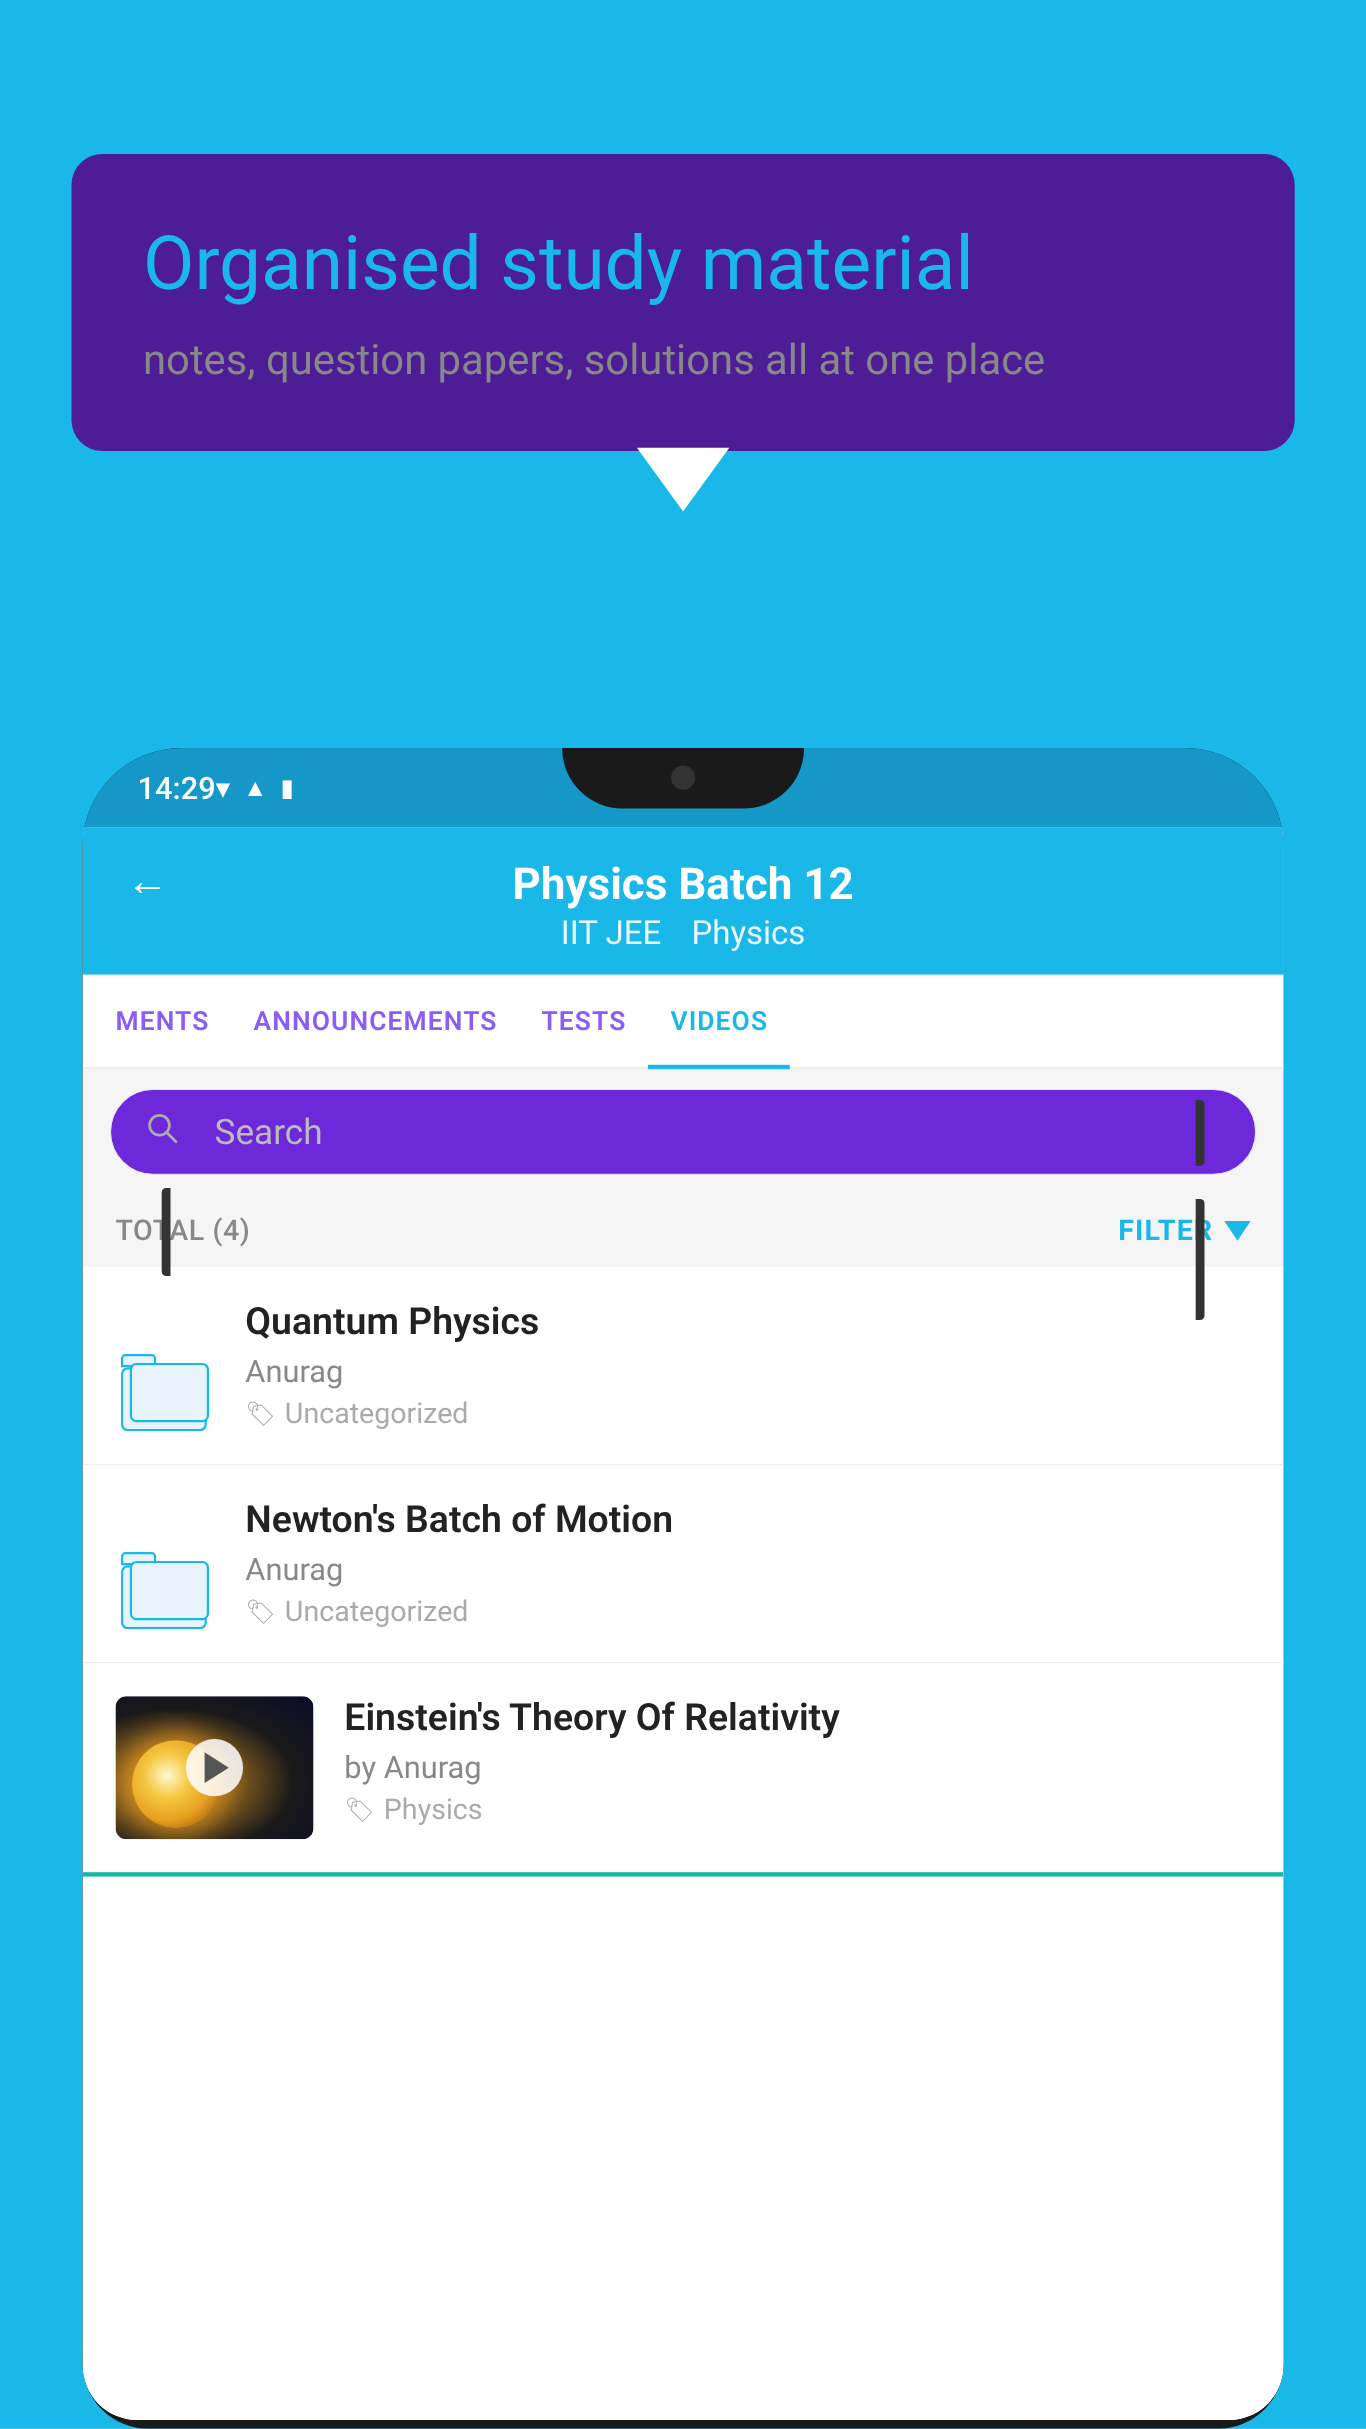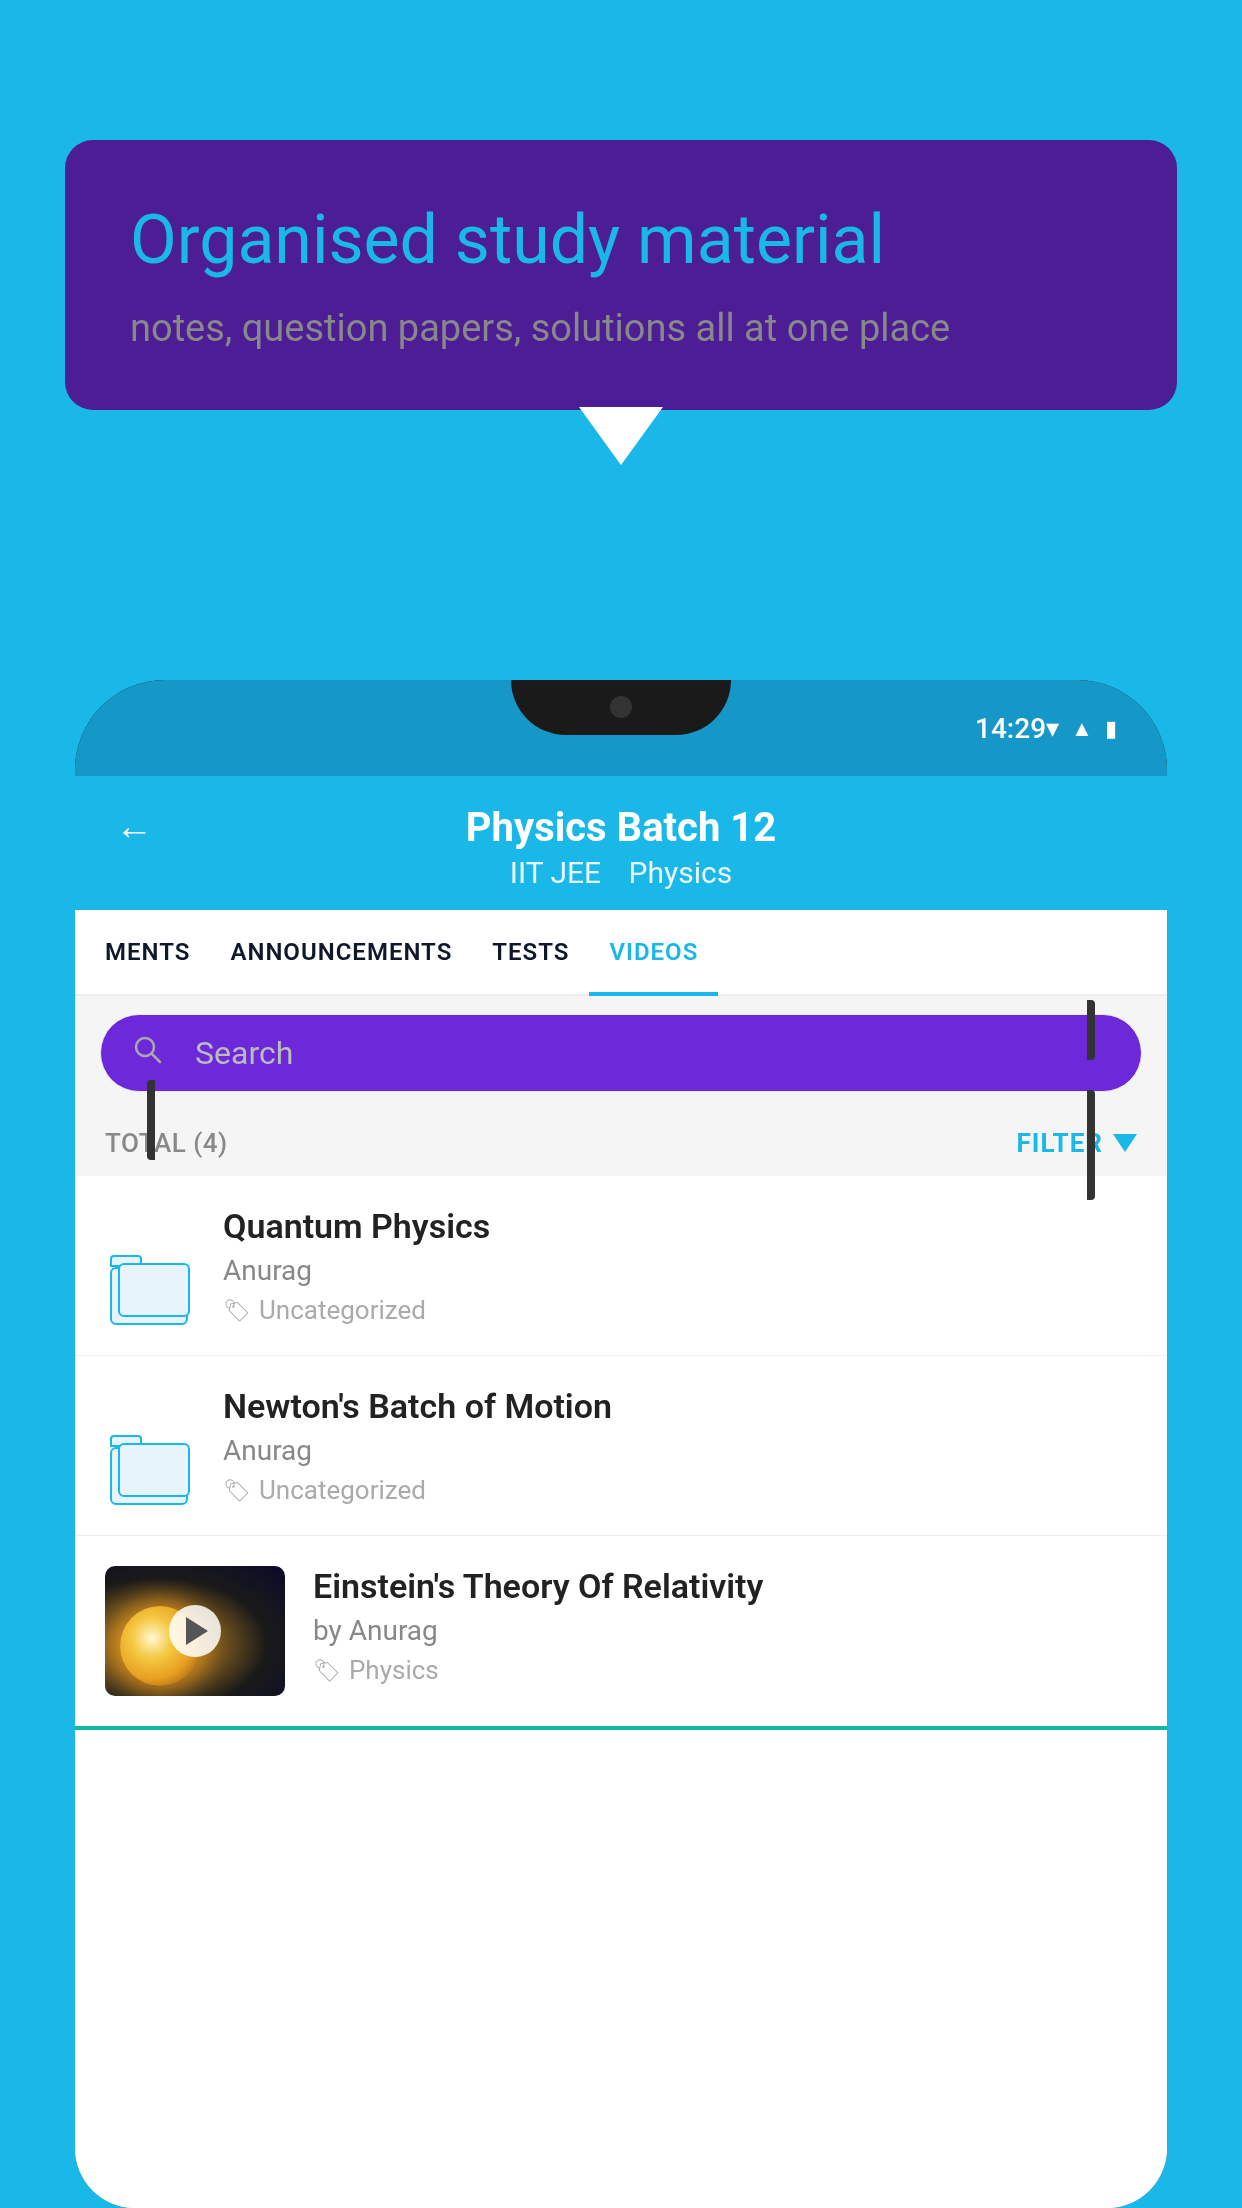--- a/index.html
+++ b/index.html
@@ -64,24 +64,24 @@
       bottom: 0;
       background: #1a1a1a;
       border-radius: 90px 90px 60px 60px;
       overflow: hidden;
       padding: 0;
     }
 
     
     .phone-status-bar {
       background: #1598c7;
-      height: 96px;
-      display: flex;
-      align-items: center;
-      justify-content: flex-end;
+      height: 72px;
+      display: flex;
+      align-items: center;
+      justify-content: flex-start;
       padding: 0 50px;
       position: relative;
     }
 
     .phone-status-bar::before {
       content: '';
       position: absolute;
       top: 0;
       left: 50%;
       transform: translateX(-50%);
@@ -169,21 +169,21 @@
     .tabs-bar {
       background: white;
       display: flex;
       border-bottom: 2px solid #eee;
       padding: 0 10px;
     }
 
     .tab-item {
       padding: 28px 20px;
       font-size: 24px;
-      color: #0f172a;
+      color: #8b5cf6;
       font-weight: 600;
       letter-spacing: 1px;
       text-transform: uppercase;
       cursor: pointer;
       position: relative;
     }
 
     .tab-item.active {
       color: #1ab8e8;
     }

